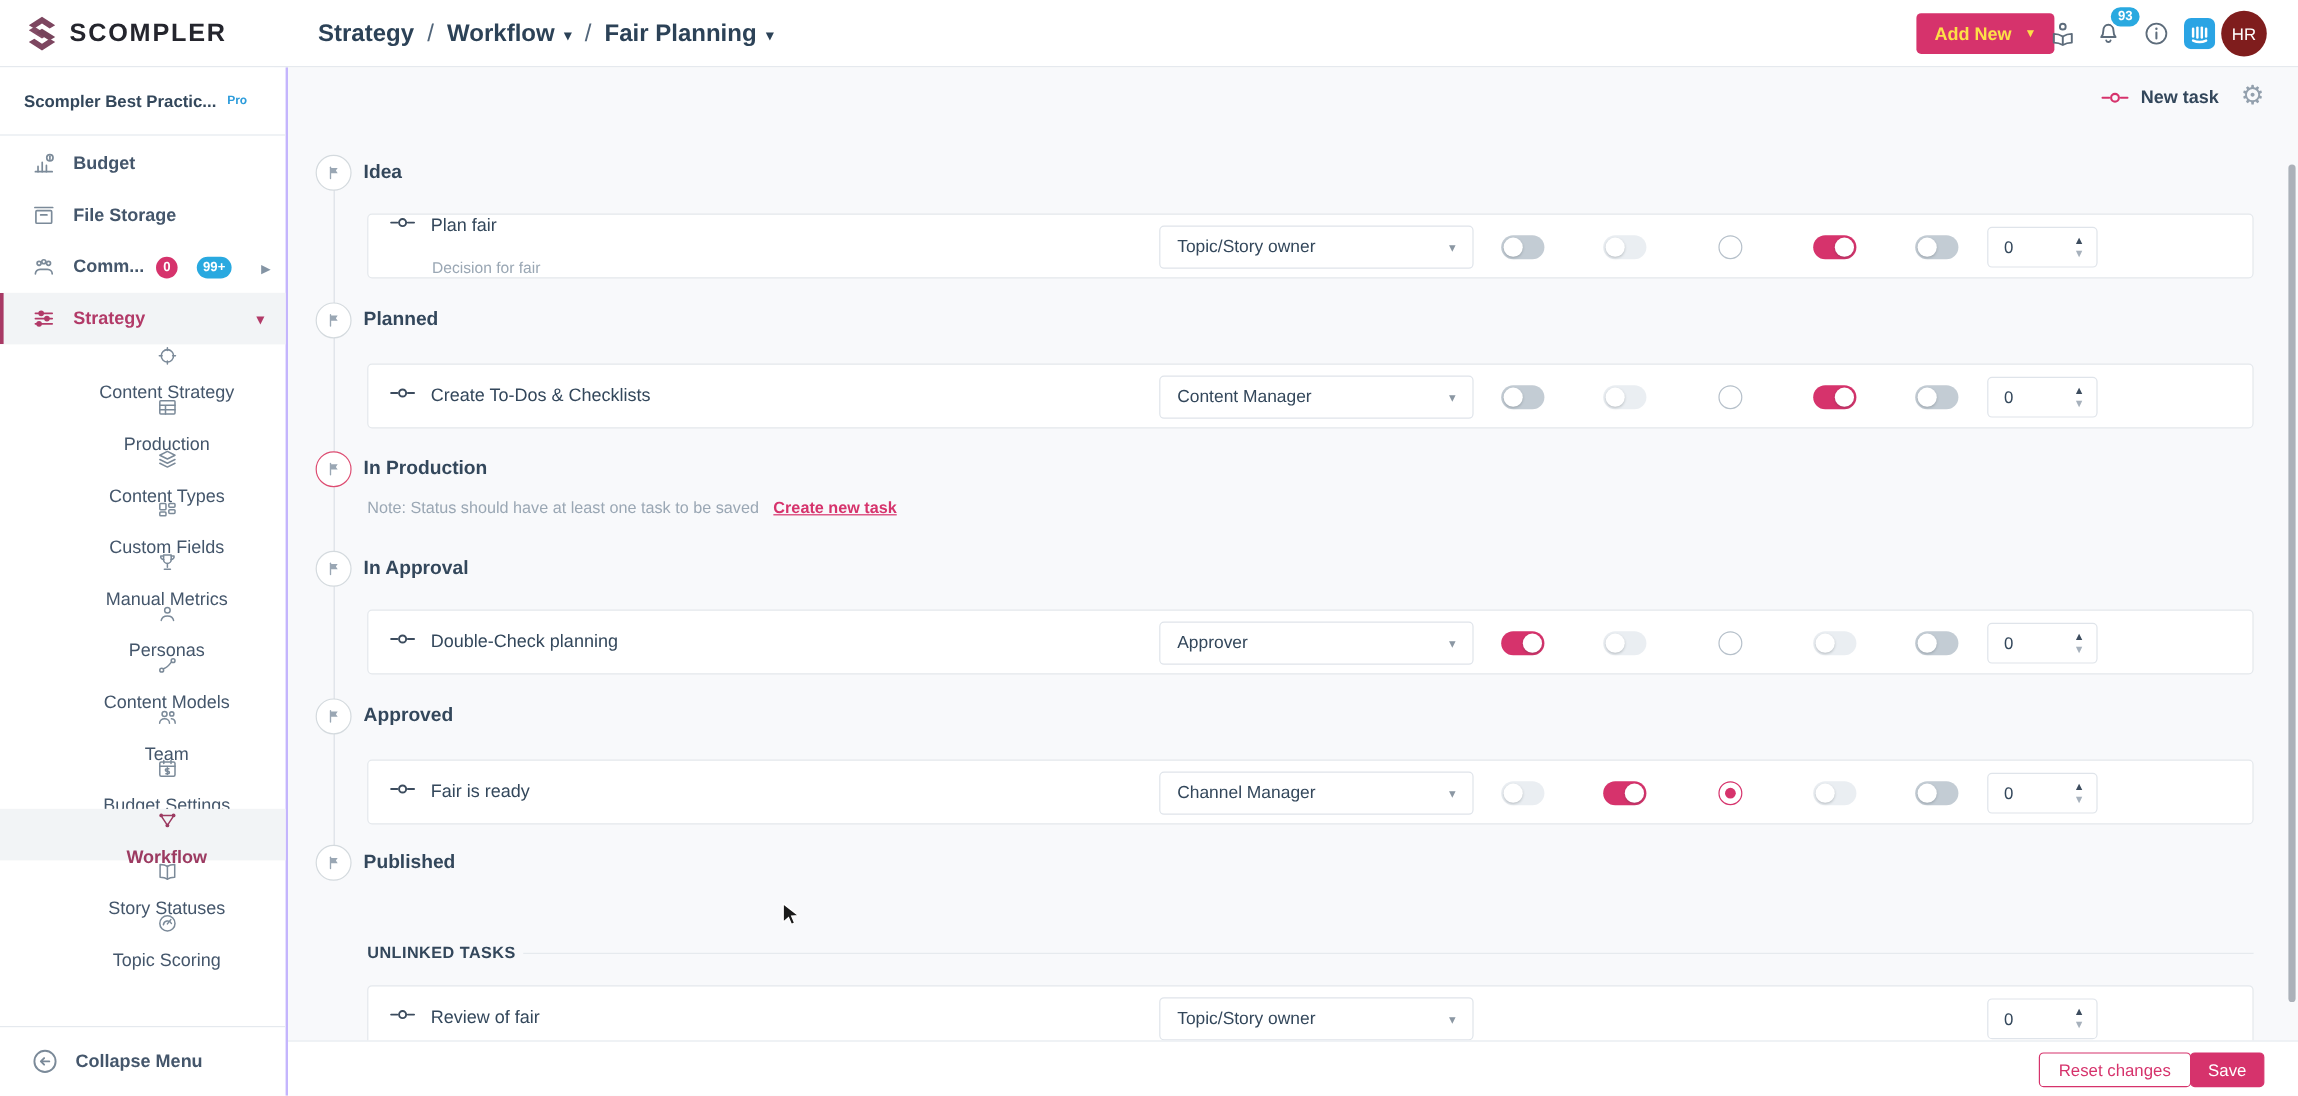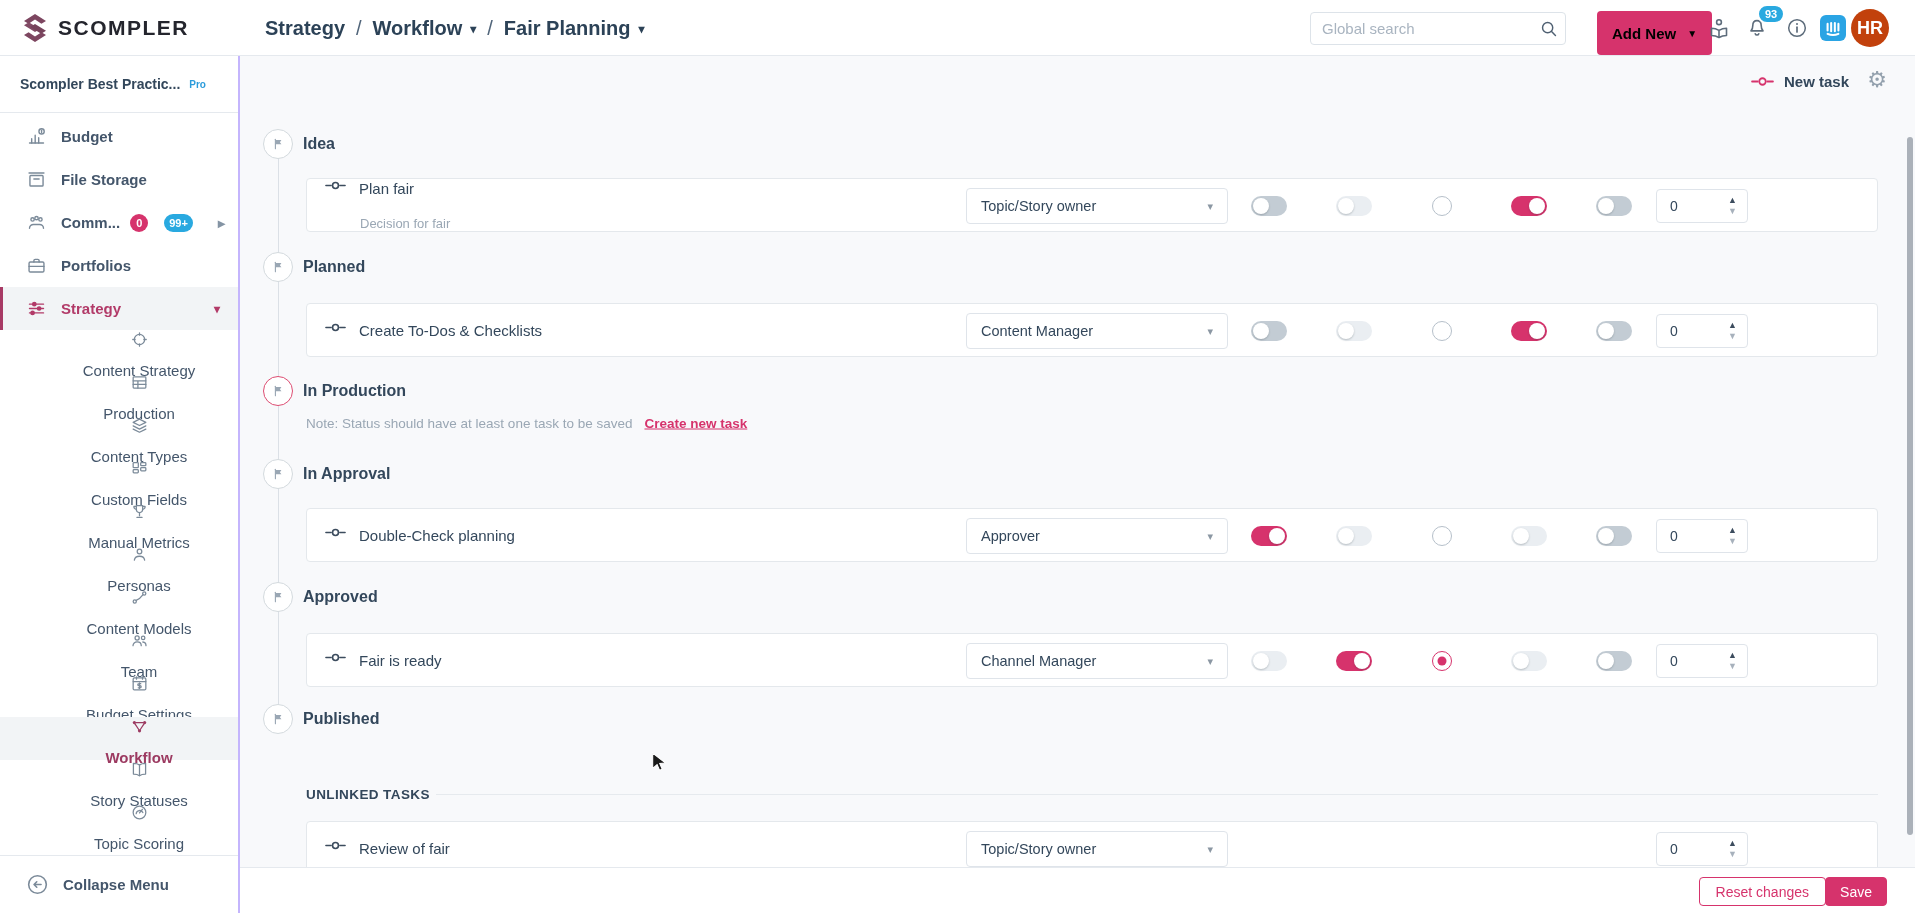--- a/index.html
+++ b/index.html
@@ -12,25 +12,25 @@
   .logo{position:absolute;left:22px;top:0;height:56px;display:flex;align-items:center;gap:10px;cursor:pointer;}
   .logo-text{font-size:21px;font-weight:700;letter-spacing:1.5px;color:#24252d;}
   .breadcrumb{position:absolute;left:265px;top:0;height:56px;display:flex;align-items:center;gap:11px;font-size:20px;font-weight:700;color:#2c4257;}
   .crumb{display:flex;align-items:center;gap:8px;cursor:pointer;}
   .crumb .bc-caret{font-size:12px;color:#2c4257;padding-top:2px;}
   .crumb-sep{font-weight:400;color:#51657a;}
   .search{position:absolute;left:1310px;top:12px;width:256px;height:33px;border:1px solid #dde3e9;border-radius:4px;background:#fff;display:flex;align-items:center;}
   .search input{flex:1;border:none;outline:none;padding:0 11px;font-family:inherit;font-size:15px;color:#33475b;background:transparent;}
   .search input::placeholder{color:#a9b4c0;}
   .search-btn{width:34px;height:100%;display:flex;align-items:center;justify-content:center;color:#4f6072;cursor:pointer;}
-  .btn-add{position:absolute;left:1597px;top:11px;height:44px;padding:0 15px;background:#d6336c;color:#000000;border:none;border-radius:4px;font-family:inherit;font-size:15px;font-weight:700;display:flex;align-items:center;gap:11px;cursor:pointer;}
+  .btn-add{position:absolute;left:1597px;top:11px;height:34px;padding:0 15px;background:#d6336c;color:#fde047;border:none;border-radius:4px;font-family:inherit;font-size:15px;font-weight:700;display:flex;align-items:center;gap:11px;cursor:pointer;}
   .btn-add .caret{font-size:10px;}
   .hicon{position:absolute;top:15px;width:26px;height:26px;color:#5d6c7b;display:flex;align-items:center;justify-content:center;cursor:pointer;}
   .badge-93{position:absolute;left:1757px;top:4px;background:#29a9e0;color:#fff;font-size:11px;font-weight:700;padding:2px 6px;border-radius:10px;border:2px solid #fff;z-index:2;cursor:pointer;}
-  .avatar{position:absolute;left:1851px;top:9px;width:38px;height:38px;border-radius:50%;background:#c2410c;color:#fff;font-size:18px;font-weight:700;display:flex;align-items:center;justify-content:center;cursor:pointer;}
+  .avatar{position:absolute;left:1851px;top:9px;width:38px;height:38px;border-radius:50%;background:#7f1d1d;color:#fff;font-size:14px;font-weight:400;display:flex;align-items:center;justify-content:center;cursor:pointer;}
 
   
   .sidebar{position:absolute;top:56px;left:0;width:240px;height:857px;background:#fff;border-right:2px solid #c4b5fd;z-index:15;display:flex;flex-direction:column;}
   .org-row{height:57px;flex:none;display:flex;align-items:center;padding:0 20px;border-bottom:1px solid #e5e9ee;gap:9px;cursor:pointer;}
   .org-name{font-size:14px;font-weight:700;color:#33475b;white-space:nowrap;}
   .org-plan{font-size:10px;font-weight:700;color:#2d9cdb;}
   .nav{flex:none;padding-top:2px;}
   .nav-item{position:relative;height:43px;display:flex;align-items:center;padding-left:26px;gap:14px;cursor:pointer;color:#44566b;font-size:15px;font-weight:700;}
   .nav-item.sub{padding-left:40px;font-weight:400;gap:13px;flex-direction:column;}
   .nav-icon{width:21px;height:21px;color:#7b8a99;flex:none;display:flex;align-items:center;justify-content:center;}
@@ -118,29 +118,20 @@
       <span>Workflow</span>
       <span class="bc-caret">▾</span>
     </span>
     <span class="crumb-sep">/</span>
     <span class="crumb">
       <span>Fair Planning</span>
       <span class="bc-caret">▾</span>
     </span>
   </div>
 
-  <div class="search">
-    <input type="text" placeholder="Global search" style="">
-    <span class="search-btn">
-      <svg width="20" height="20" viewBox="0 0 22 22">
-          <circle cx="9.5" cy="9.5" r="5.6" fill="none" stroke="currentColor" stroke-width="1.6"></circle>
-          <path d="M13.8 13.8l4.3 4.3" stroke="currentColor" stroke-width="1.6" stroke-linecap="round"></path>
-        </svg>
-    </span>
-  </div>
 
   <button class="btn-add">
     <span>Add New</span>
     <span class="caret">▼</span>
   </button>
 
   <span class="hicon" style="left:1706px">
     <svg width="24" height="24" viewBox="0 0 24 24" fill="none" stroke="currentColor" stroke-width="1.6">
         <circle cx="12" cy="6.2" r="2.4"></circle>
         <path d="M4.5 19.5v-7.3c2.8 0 5 .6 7.5 2.2 2.5-1.6 4.7-2.2 7.5-2.2v7.3c-2.8 0-5 .5-7.5 2-2.5-1.5-4.7-2-7.5-2z" stroke-linejoin="round"></path>
@@ -209,29 +200,20 @@
             <circle cx="16.5" cy="8.5" r="1.9"></circle>
             <circle cx="12" cy="7" r="1.9"></circle>
             <path d="M4 18.5c0-2.4 2-4.3 4.5-4.3h7c2.5 0 4.5 1.9 4.5 4.3"></path>
           </svg>
         </span>
         <span class="nav-label">Comm...</span>
         <span class="badge pink">0</span>
         <span class="badge blue">99+</span>
         <span class="nav-chevron">▸</span>
       </div>
-      <div class="nav-item">
-        <span class="nav-icon">
-          <svg width="21" height="21" viewBox="0 0 24 24" fill="none" stroke="currentColor" stroke-width="1.6" stroke-linecap="round" stroke-linejoin="round">
-            <rect x="3.5" y="8" width="17" height="11.5" rx="1.5"></rect>
-            <path d="M9 8V6.5A1.5 1.5 0 0 1 10.5 5h3A1.5 1.5 0 0 1 15 6.5V8M3.5 13h17"></path>
-          </svg>
-        </span>
-        <span class="nav-label">Portfolios</span>
-      </div>
       <div class="nav-item active-top">
         <span class="nav-icon">
           <svg width="21" height="21" viewBox="0 0 24 24" fill="none" stroke="currentColor" stroke-width="1.6" stroke-linecap="round" stroke-linejoin="round">
             <path d="M4 7h16M4 12h16M4 17h16"></path>
             <circle cx="9.5" cy="7" r="1.9" fill="currentColor"></circle>
             <circle cx="15" cy="12" r="1.9" fill="currentColor"></circle>
             <circle cx="7.5" cy="17" r="1.9" fill="currentColor"></circle>
           </svg>
         </span>
         <span class="nav-label">Strategy</span>

